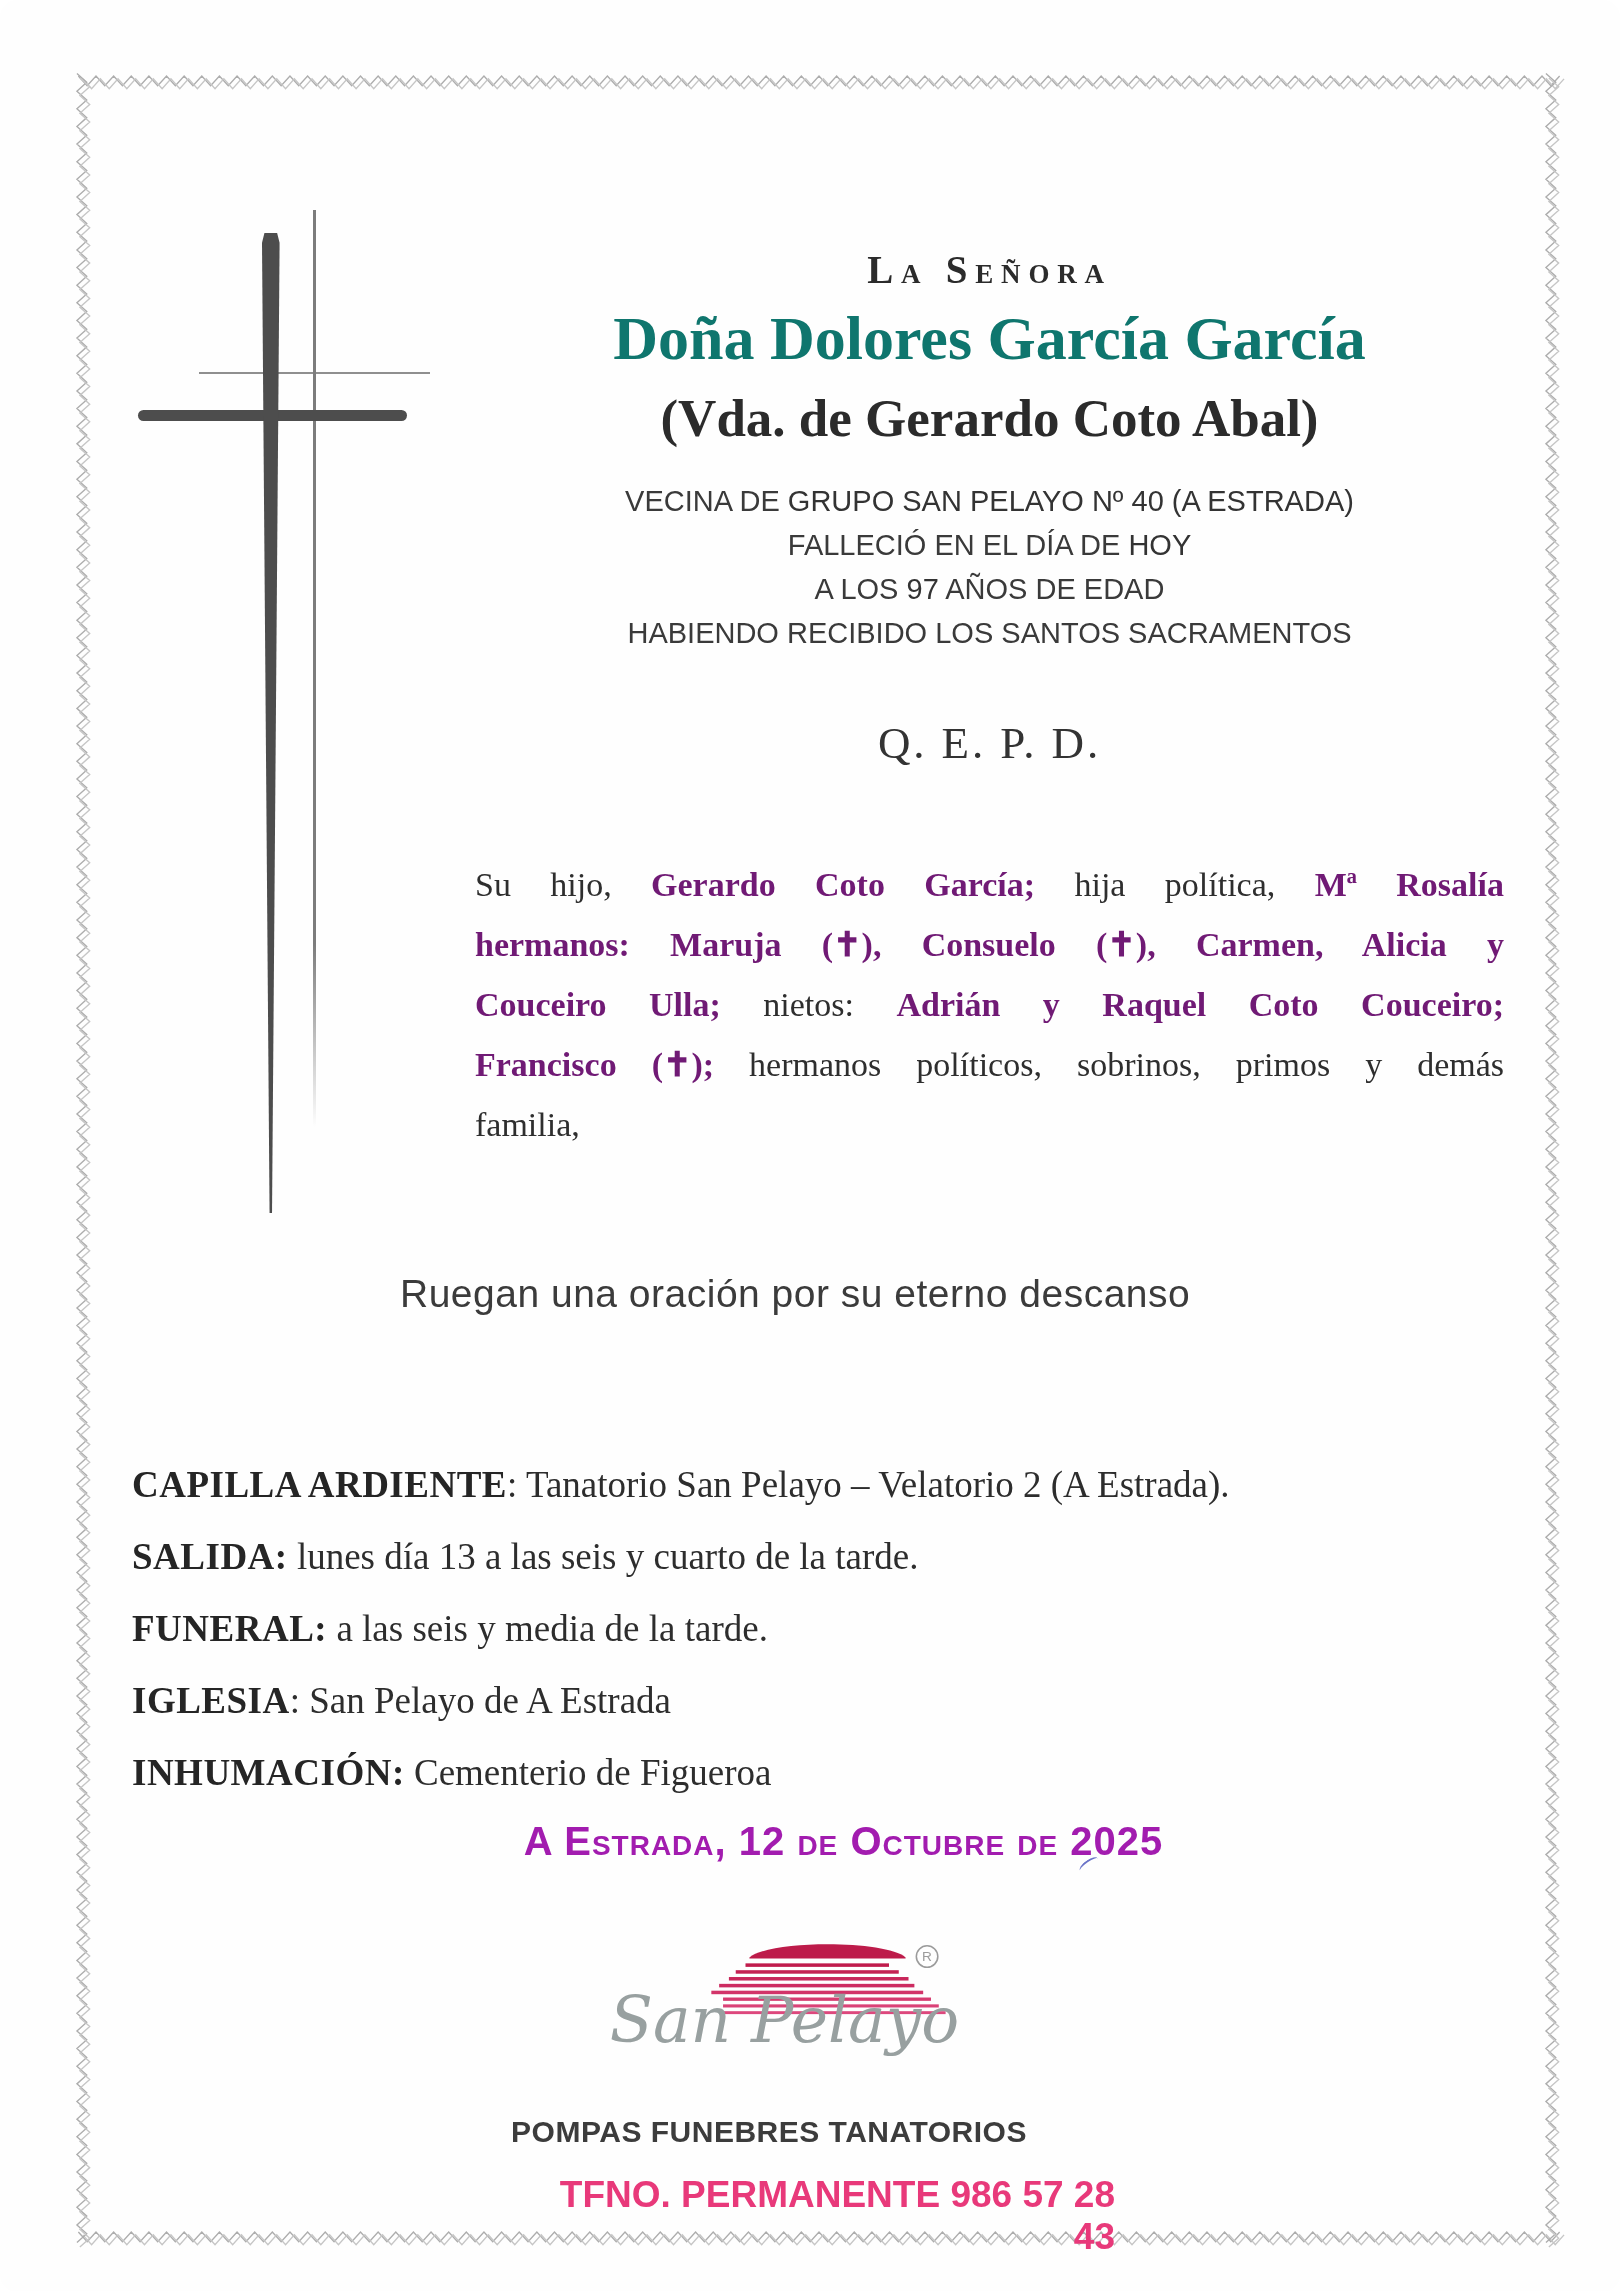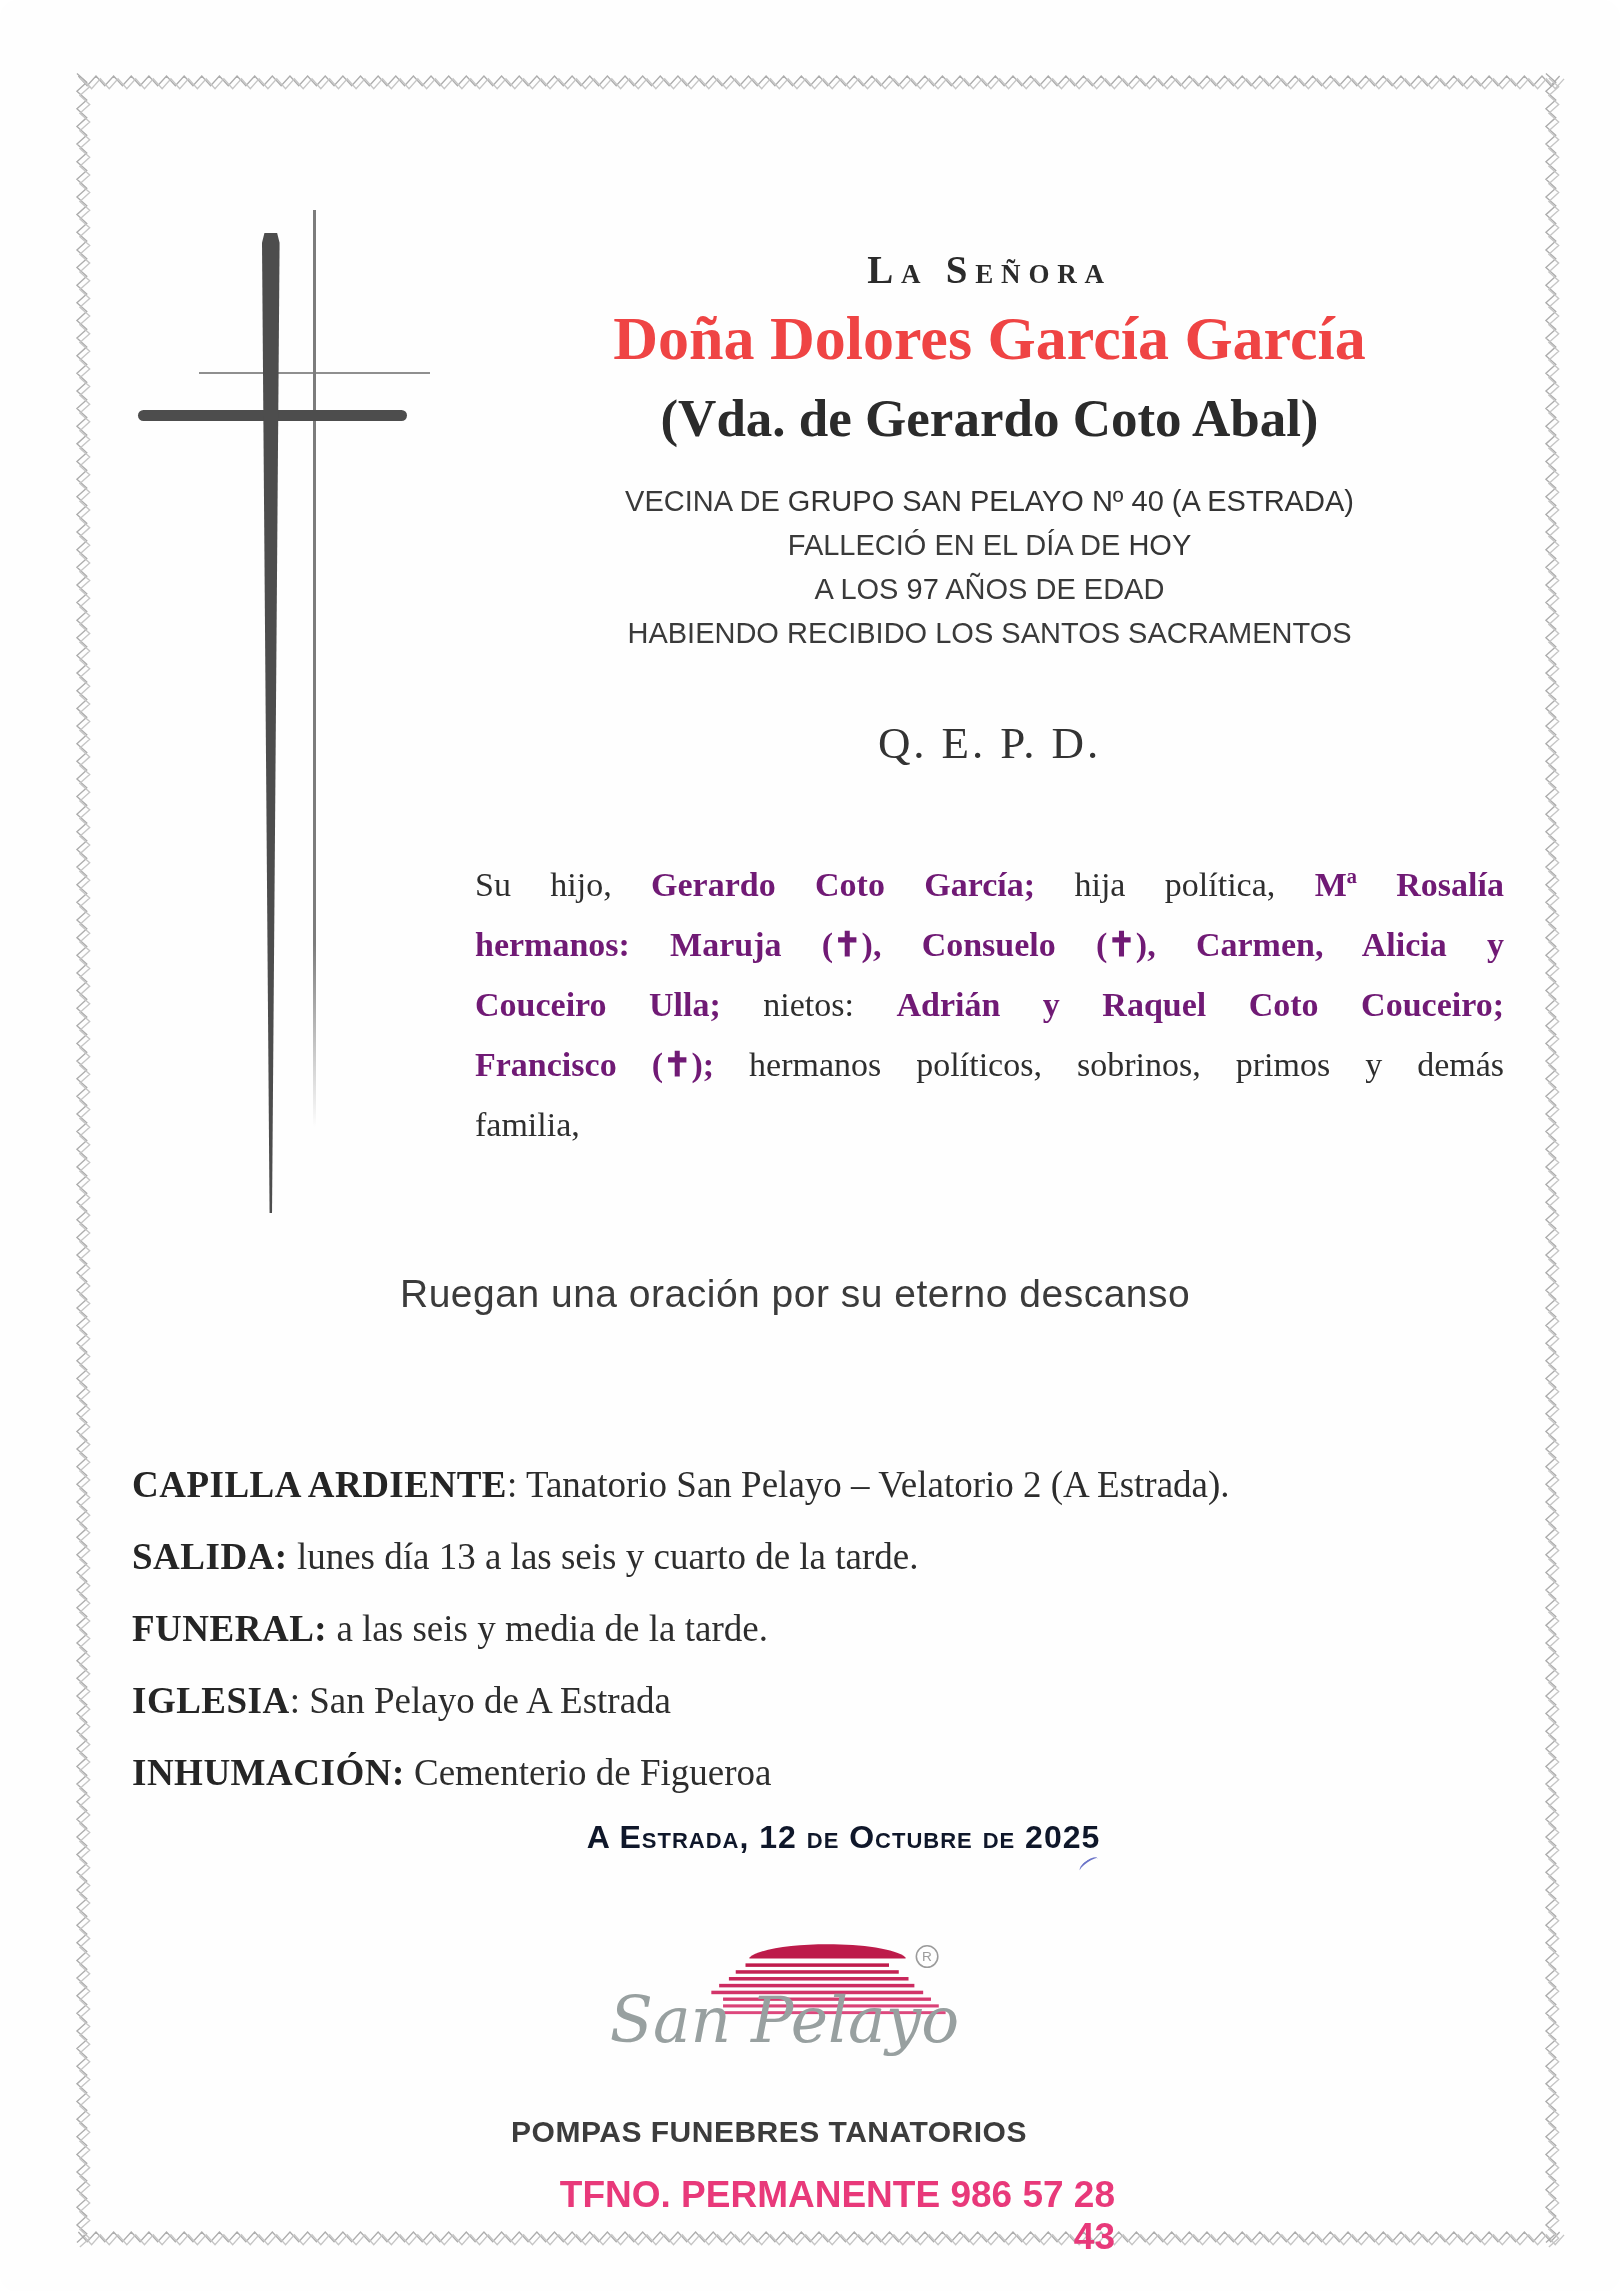--- a/index.html
+++ b/index.html
@@ -18,21 +18,21 @@
     left:262px;top:233px;width:17.6px;height:980px;background:#4d4d4d;
     clip-path:polygon(14% 0%,86% 0%,100% 1%,57% 100%,43% 100%,0% 1%);
   }
   #cross-thin-v{
     left:313px;top:210px;width:2.5px;height:917px;
     background:linear-gradient(to bottom,#7c7c7c 0%,#7c7c7c 80%,rgba(124,124,124,0) 100%);
   }
   
   #heading{position:absolute;left:431px;top:0;width:1117px;text-align:center;}
   #title{margin-top:247px;font-variant:small-caps;font-weight:700;font-size:39px;letter-spacing:7.8px;color:#2b2b2b;}
-  #deceased-name{margin-top:13.7px;font-size:62px;font-weight:700;color:#ef4444;line-height:1.05;}
+  #deceased-name{margin-top:13.7px;font-size:62px;font-weight:700;color:#0f766e;line-height:1.05;}
   #widow-line{margin-top:17.6px;font-size:53px;font-weight:700;color:#2b2b2b;}
   #info-lines{margin-top:31px;font-family:"Liberation Sans",sans-serif;font-size:29px;color:#3a3a3a;line-height:44px;}
   #info-lines b{font-weight:400;color:#333;}
   #qepd{margin-top:62px;font-size:45px;letter-spacing:2.9px;color:#333;}
   
   #family-paragraph{
     position:absolute;left:475px;top:855px;width:1029px;
     font-size:34px;line-height:60px;color:#2e2e2e;
   }
   .para-line{text-align:justify;text-align-last:justify;}
@@ -43,21 +43,21 @@
     position:absolute;left:400px;top:1272px;width:882px;
     font-family:"Liberation Sans",sans-serif;font-size:39px;color:#3b3b3b;letter-spacing:0.5px;
   }
   
   #services-list{position:absolute;left:132px;top:1449px;width:1392px;font-size:37px;line-height:72px;color:#2d2d2d;}
   .service-row b{font-weight:700;letter-spacing:0.5px;color:#252525;}
   
   #dateline{
     position:absolute;left:461px;top:1819px;width:765px;text-align:center;
     font-family:"Liberation Sans",sans-serif;font-variant:small-caps;
-    font-weight:600;font-size:32px;letter-spacing:1px;color:#0f172a;
+    font-weight:600;font-size:40px;letter-spacing:1px;color:#a21caf;
   }
   #pen-mark{
     position:absolute;left:1078px;top:1860px;width:21.6px;height:7.8px;
     border-top:2.5px solid #6b74c8;border-radius:60%;transform:rotate(-35deg);
   }
   
   #sunrise-logo{position:absolute;left:704px;top:1937px;}
   #brand-script{
     position:absolute;left:608px;top:1984px;width:353px;text-align:center;
     font-family:"DejaVu Serif",serif;font-style:italic;font-size:63px;color:#98a0a0;

